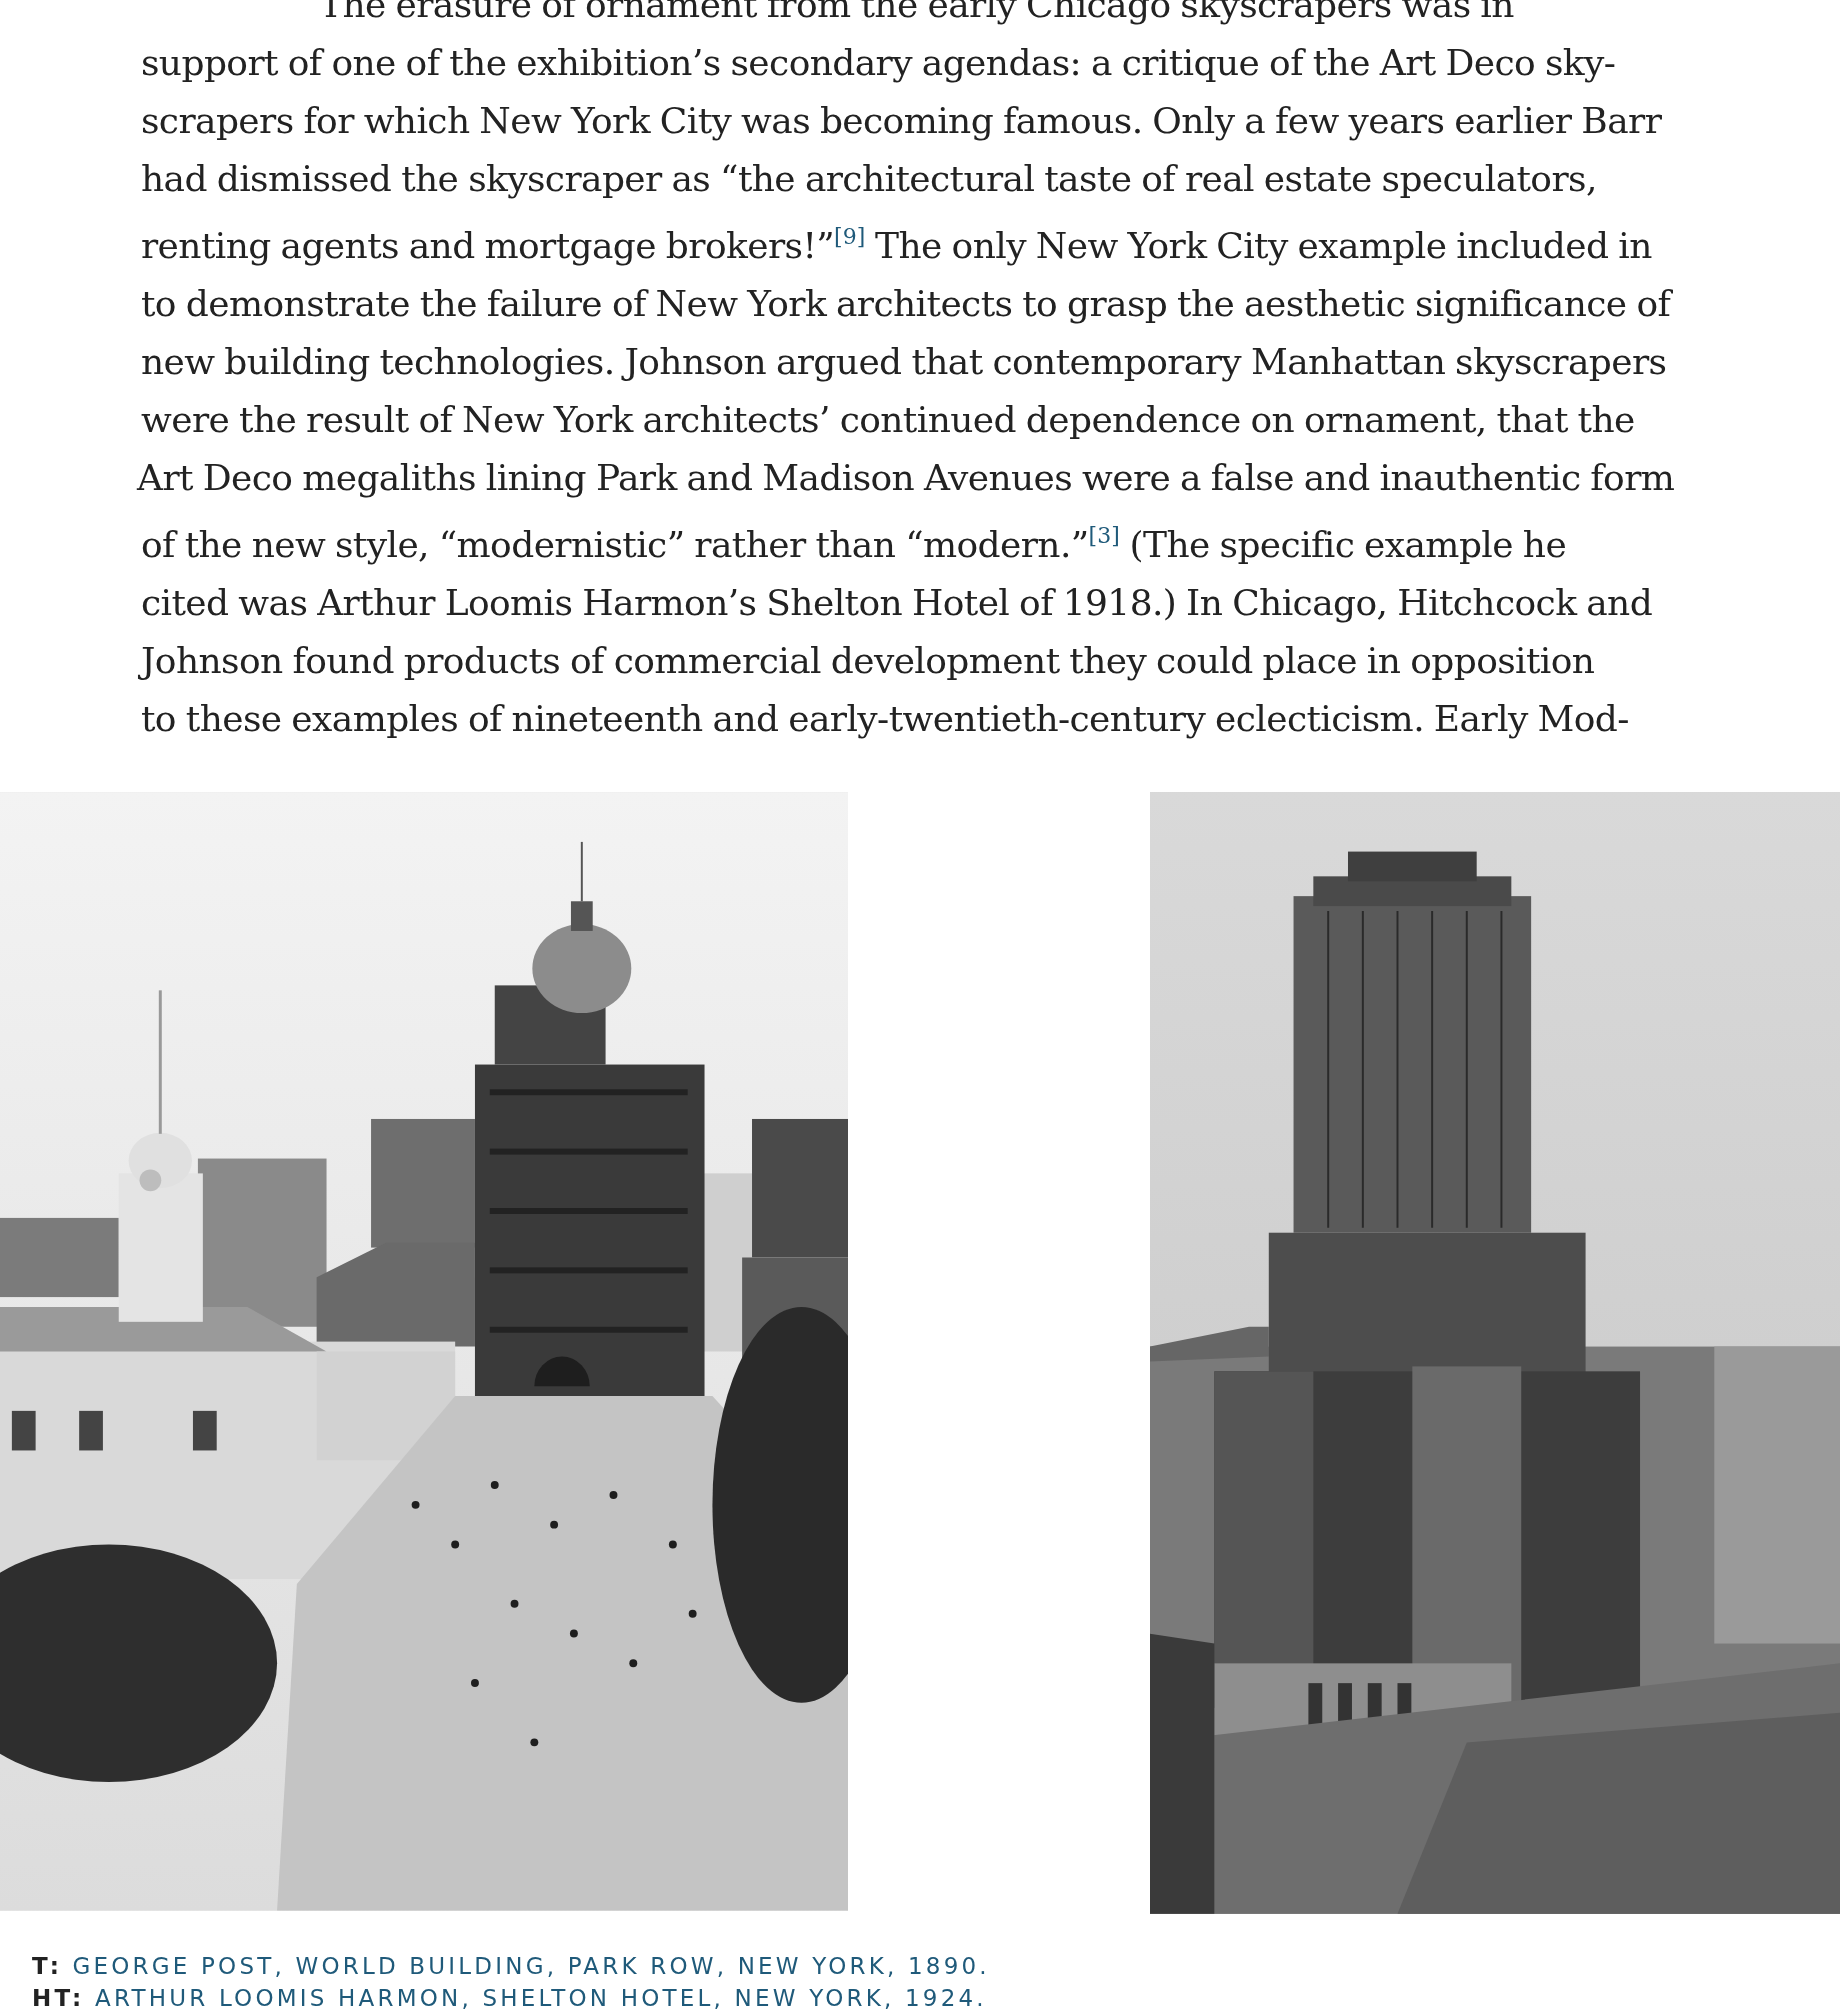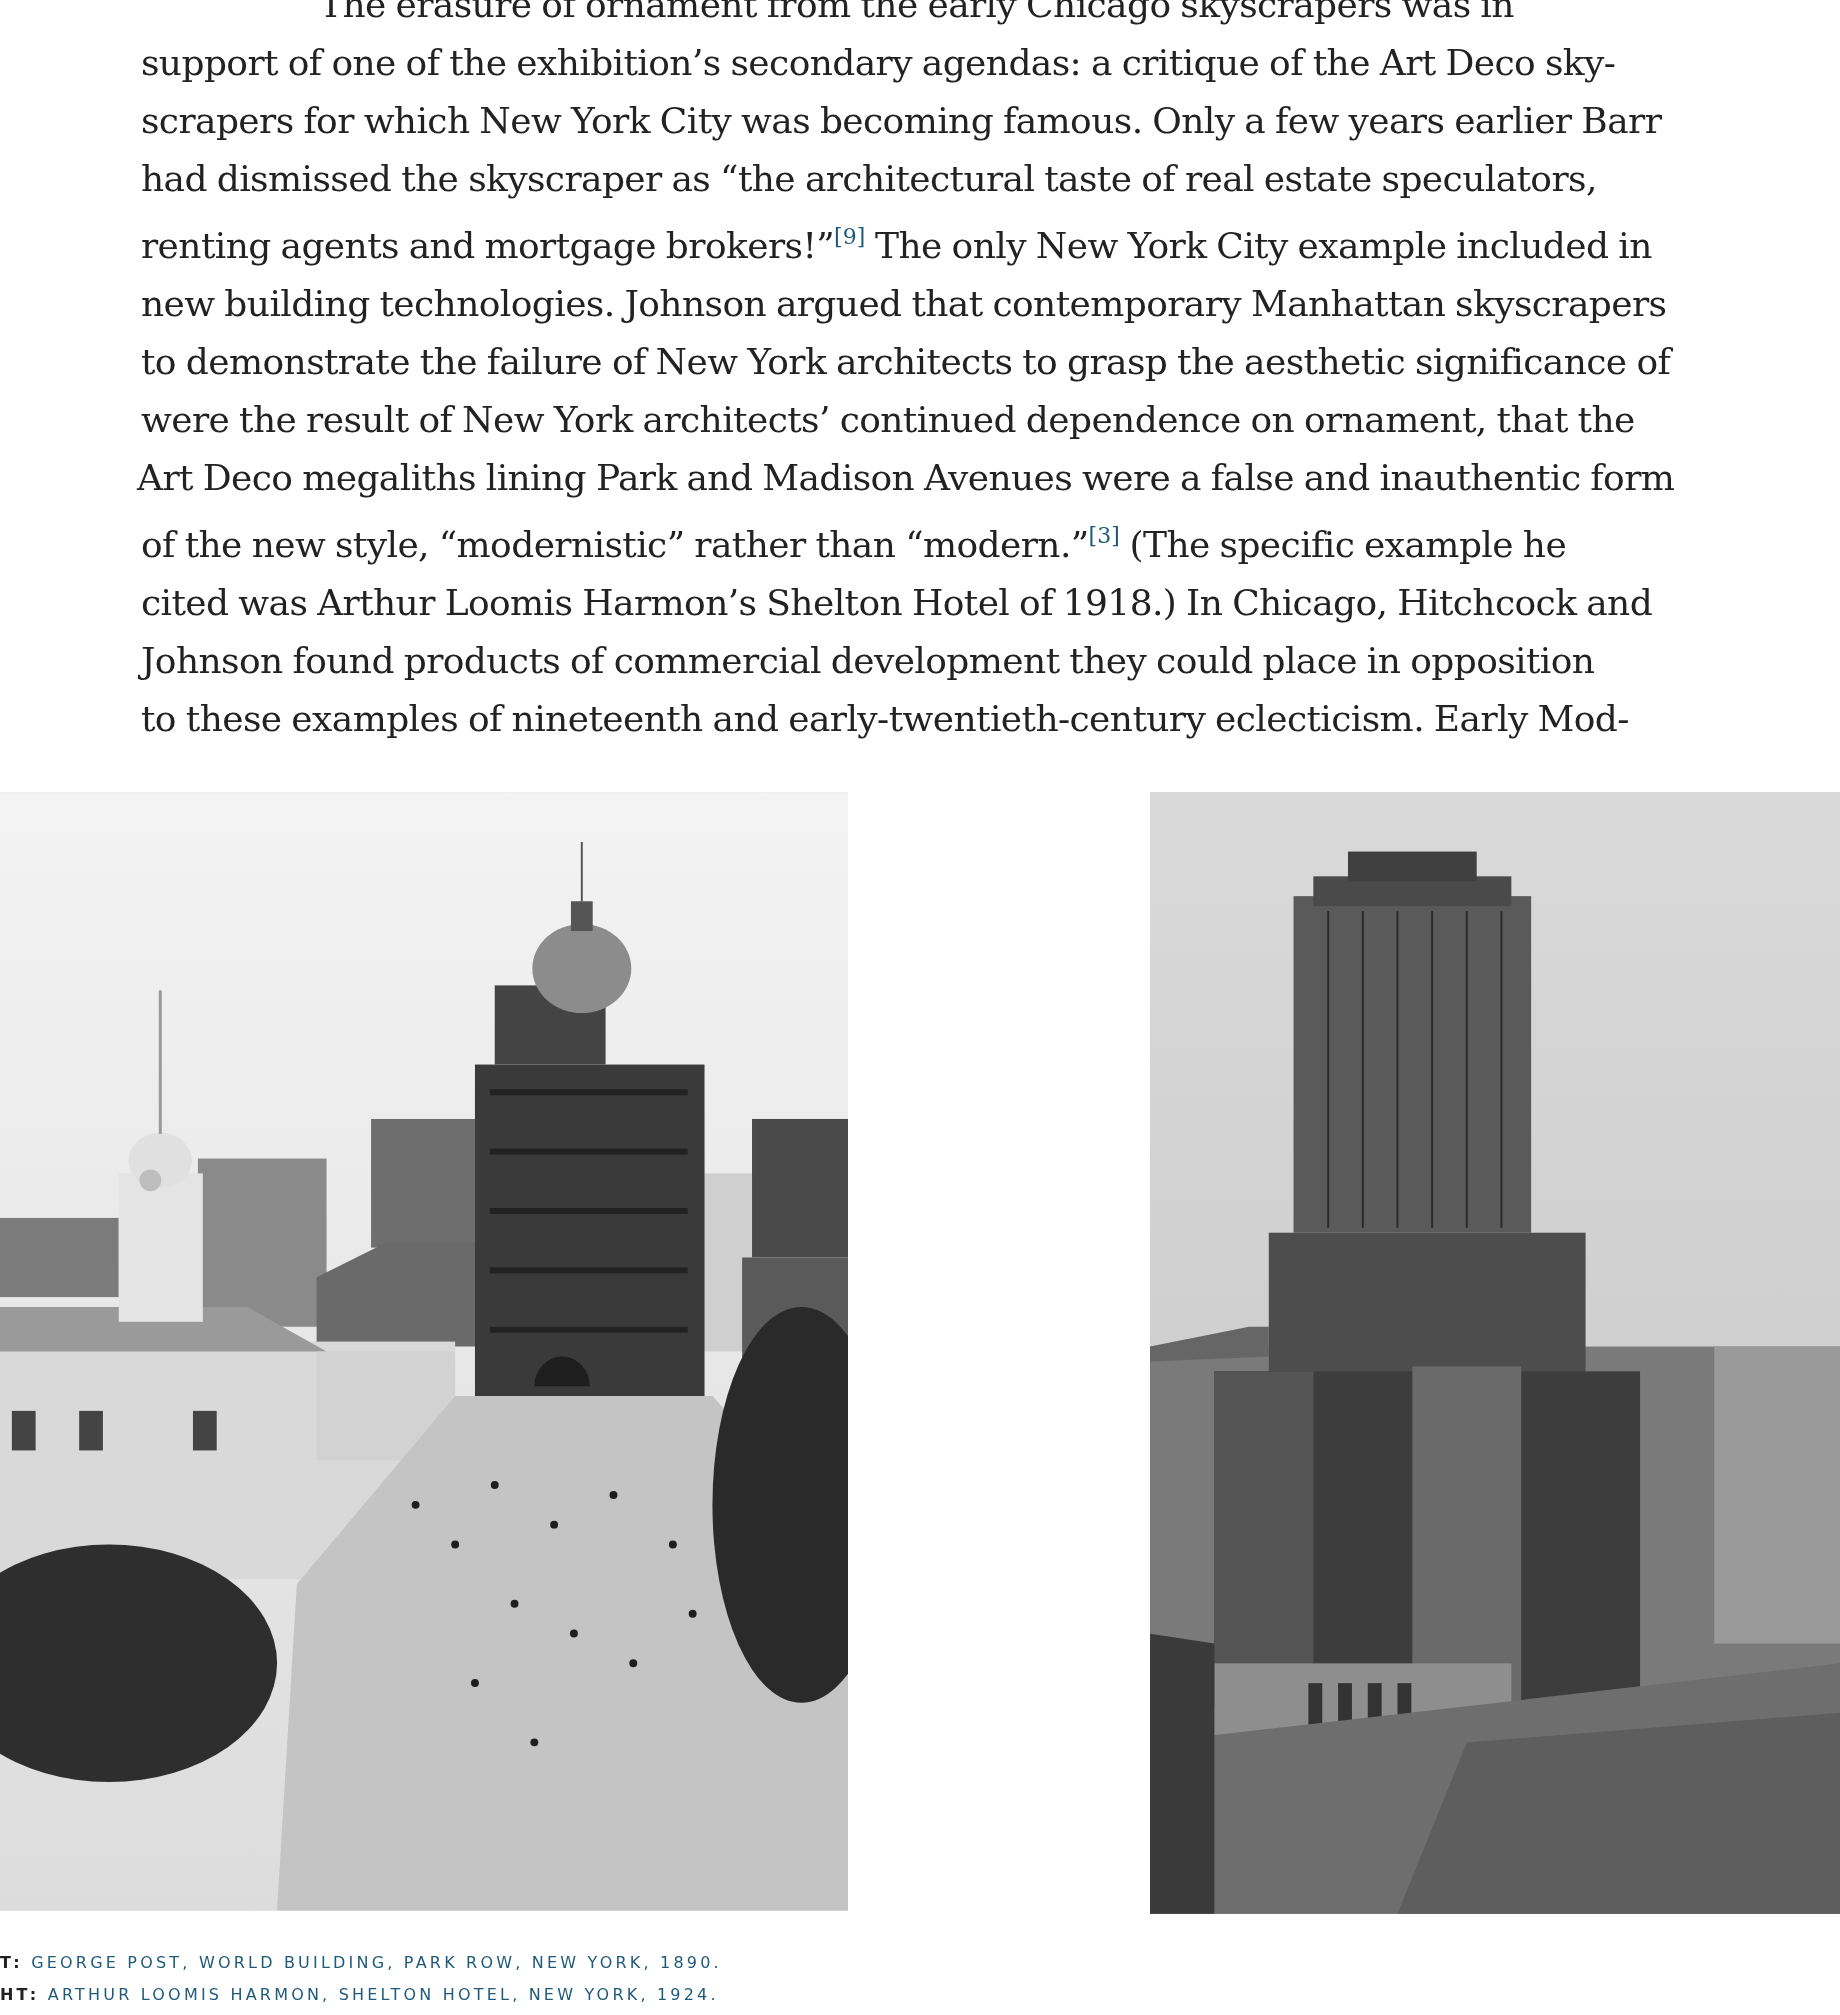--- a/index.html
+++ b/index.html
@@ -13,37 +13,37 @@
   .line { display: block; white-space: nowrap; }
   .line.indent { padding-left: 178px; }
   .line.outdent { margin-left: -4px; }
   .fn { color: #1f5a7a; font-size: 22px; vertical-align: 14px; letter-spacing: 0; }
   .ital { }
   .photo { position: absolute; overflow: hidden; }
   #photo-left { left: 0; top: 792px; width: 848px; height: 1119px; background: #ededed; }
   #photo-right { left: 1150px; top: 792px; width: 690px; height: 1122px; background: #d6d6d6; }
   .caption {
     position: absolute; left: 0; font-family: "DejaVu Sans", "Liberation Sans", sans-serif;
-    font-size: 16px; letter-spacing: 3.2px; color: #1f5a7a; white-space: nowrap;
+    font-size: 23px; letter-spacing: 3.2px; color: #1f5a7a; white-space: nowrap; padding-left: 32px;
   }
   .caption .lab { color: #222222; font-weight: bold; }
   #cap1 { top: 1953px; }
   #cap2 { top: 1985px; }
 </style>
 </head>
 <body>
 
 <div class="body-text">
   <span class="line indent">The erasure of ornament from the early Chicago skyscrapers was in</span>
   <span class="line">support of one of the exhibition’s secondary agendas: a critique of the Art Deco sky-</span>
   <span class="line">scrapers for which New York City was becoming famous. Only a few years earlier Barr</span>
   <span class="line">had dismissed the skyscraper as “the architectural taste of real estate speculators,</span>
   <span class="line"><span>renting agents and mortgage brokers!”</span><a class="fn">[9]</a><span> The only New York City example included in</span></span>
+  <span class="line">to demonstrate the failure of New York architects to grasp the aesthetic significance of</span>
   <span class="line">new building technologies. Johnson argued that contemporary Manhattan skyscrapers</span>
-  <span class="line">to demonstrate the failure of New York architects to grasp the aesthetic significance of</span>
   <span class="line">were the result of New York architects’ continued dependence on ornament, that the</span>
   <span class="line outdent">Art Deco megaliths lining Park and Madison Avenues were a false and inauthentic form</span>
   <span class="line"><span>of the new style, “modernistic” rather than “modern.”</span><a class="fn">[3]</a><span> (The specific example he</span></span>
   <span class="line">cited was Arthur Loomis Harmon’s Shelton Hotel of 1918.) In Chicago, Hitchcock and</span>
   <span class="line">Johnson found products of commercial development they could place in opposition</span>
   <span class="line"><span>to these examples of nineteenth and early-twentieth-century eclecticism. </span><span class="ital">Early Mod-</span></span>
 </div>
 
 <div class="photo" id="photo-left">
   <svg width="848" height="1119" viewBox="0 0 857 1130">

